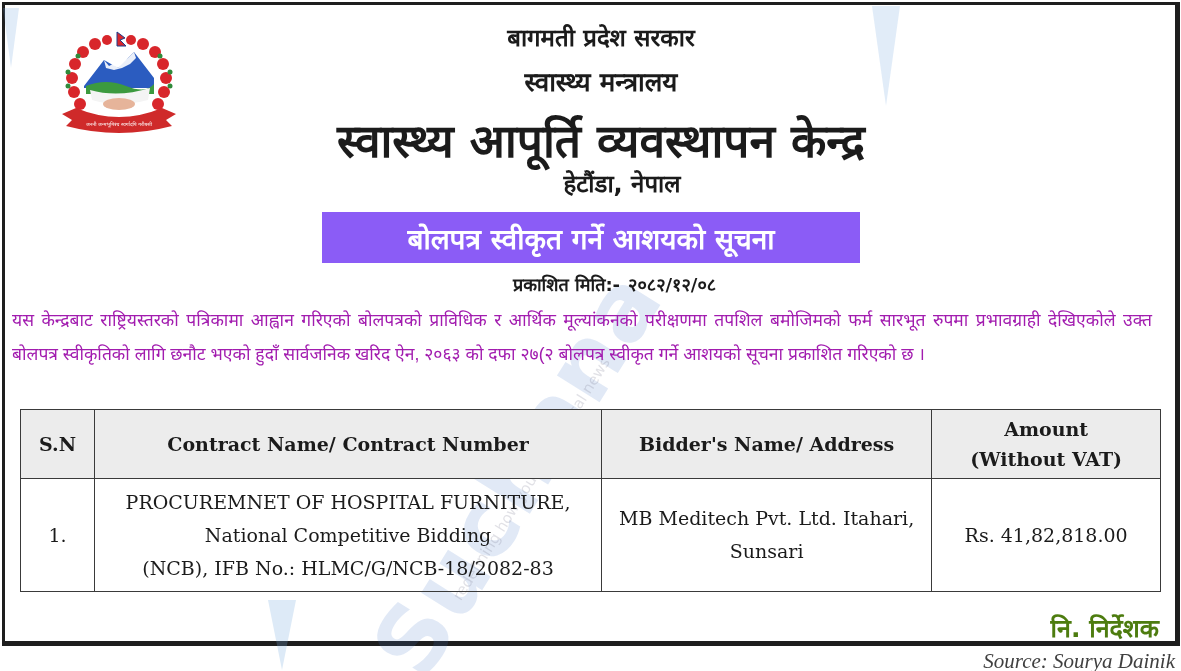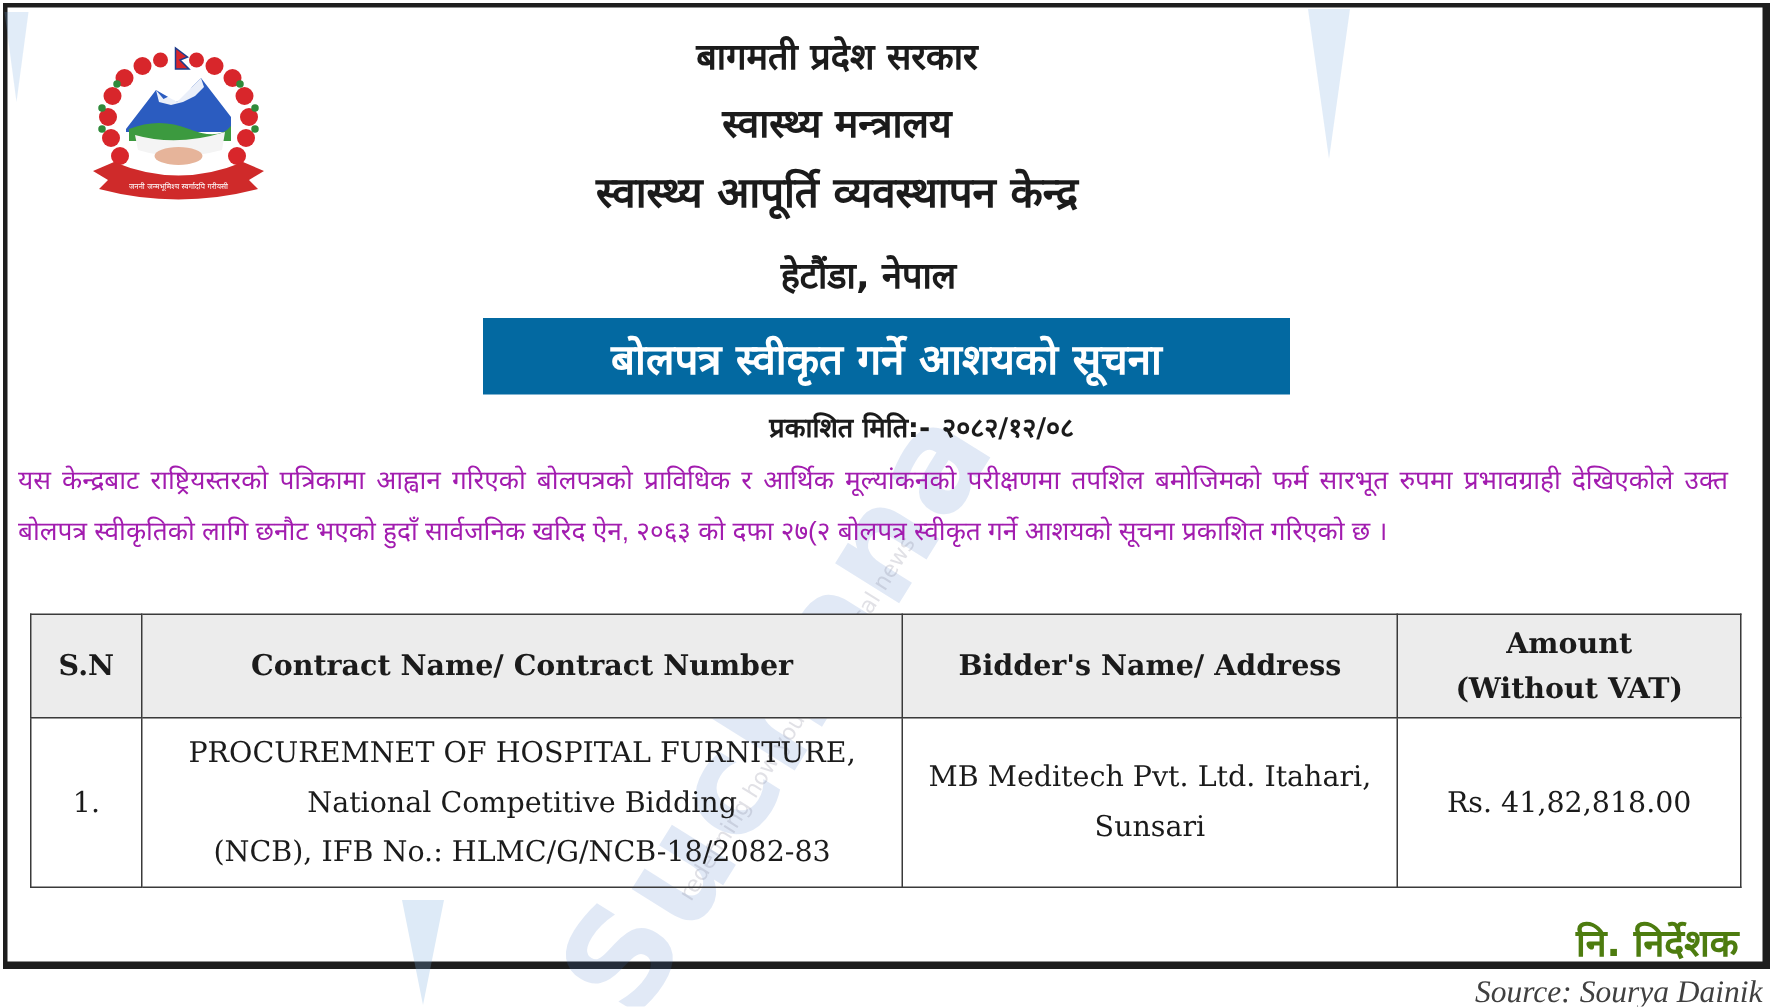--- a/index.html
+++ b/index.html
@@ -23,28 +23,28 @@
   }
   .wm-tri1 { position:absolute; left: 872px; top: 6px; width:0; height:0;
     border-left: 14px solid transparent; border-right: 14px solid transparent; border-top: 100px solid rgba(120,170,225,0.22); }
   .wm-tri2 { position:absolute; left: 268px; top: 600px; width:0; height:0;
     border-left: 14px solid transparent; border-right: 14px solid transparent; border-top: 70px solid rgba(120,170,225,0.25); }
   .wm-tri3 { position:absolute; left: 3px; top: 8px; width:0; height:0;
     border-left: 8px solid transparent; border-right: 8px solid transparent; border-top: 60px solid rgba(120,170,225,0.22); }
 
   .emblem { position: absolute; left: 56px; top: 28px; width: 126px; height: 108px; }
 
-  .hdr { position: absolute; left: 0; width: 1116px; text-align: center; font-family: "DejaVu Sans", sans-serif; font-weight: bold; color: #1b1b1b; }
+  .hdr { position: absolute; left: 0; width: 1116px; text-align: center; font-family: "DejaVu Sans", sans-serif; font-weight: bold; color: #1b1b1b; padding-left: 43px; }
   .h1 { top: 20px; font-size: 24px; }
   .h2 { top: 63px; font-size: 26px; }
-  .h3 { top: 108px; font-size: 28px; }
+  .h3 { top: 108px; font-size: 46px; }
   .h4 { top: 166px; font-size: 24px; margin-left: 21px; }
 
   .banner {
-    position: absolute; left: 322px; top: 212px; width: 538px; height: 51px; background: #0369a1;
+    position: absolute; left: 322px; top: 212px; width: 538px; height: 51px; background: #8b5cf6;
     color: #ffffff; font-family: "DejaVu Sans", sans-serif; font-weight: bold; font-size: 28px;
     display: flex; align-items: center; justify-content: center;
   }
   .pubdate {
     position: absolute; left: 0; width: 1181px; top: 272px; text-align: center;
     font-family: "DejaVu Sans", sans-serif; font-weight: bold; font-size: 18px; color: #1b1b1b; margin-left: 24px;
   }
   .pubdate .val { margin-left: 8px; }
 
   .para {

